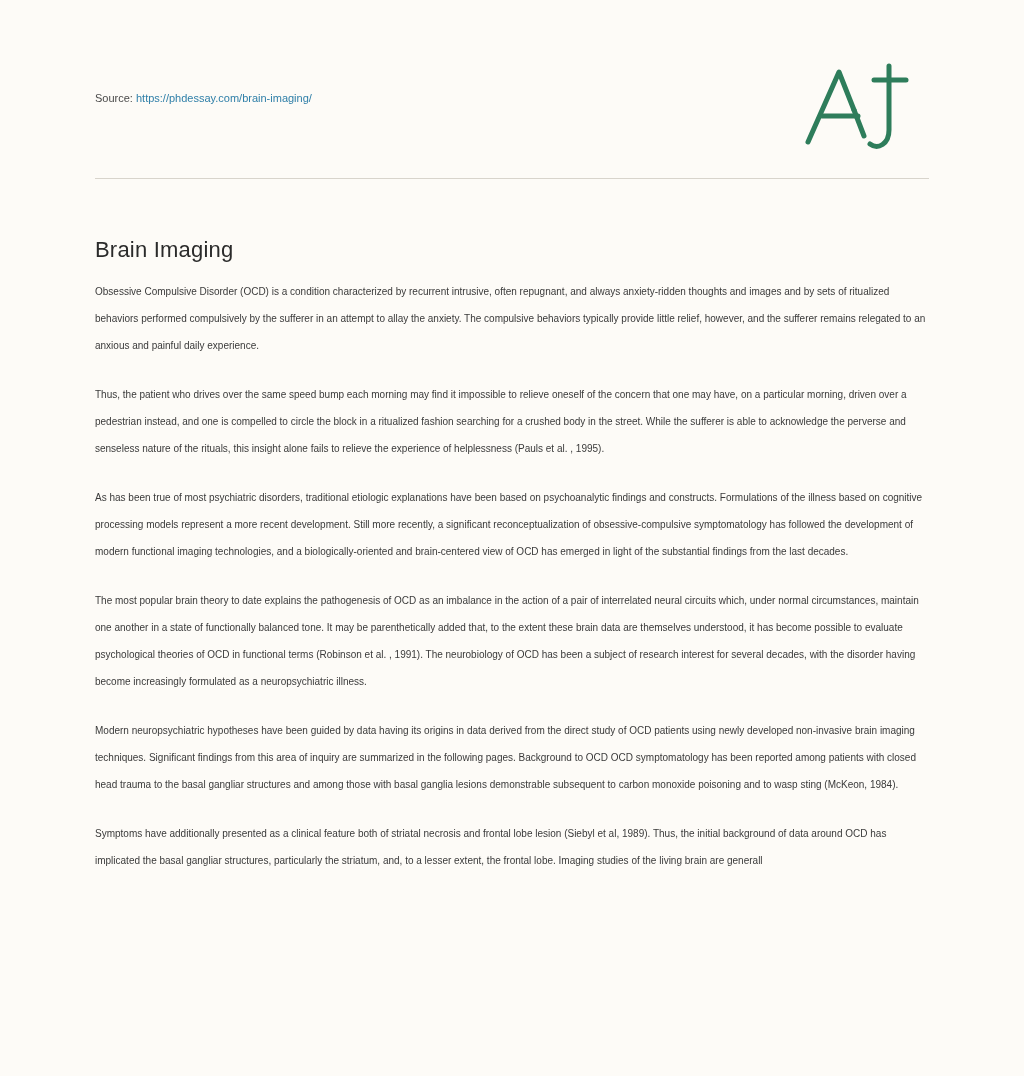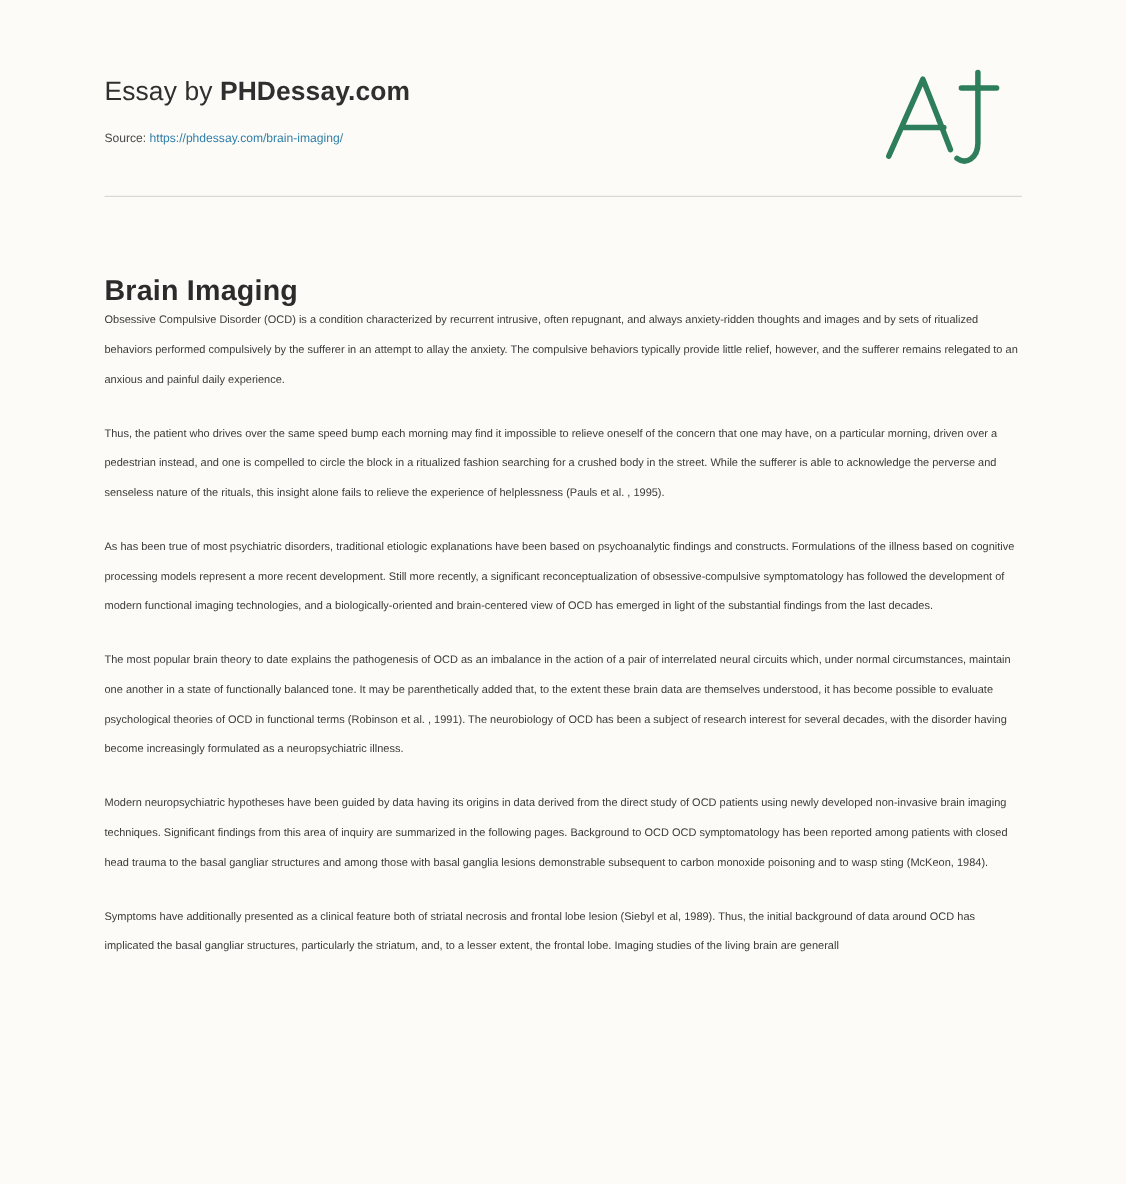--- a/index.html
+++ b/index.html
@@ -59,23 +59,23 @@
     position: absolute;
     left: 95px;
     top: 178px;
     width: 834px;
     height: 1px;
     background: #d8d4cc;
   }
   .title {
     position: absolute;
     left: 95px;
-    top: 232px;
-    font-size: 26px;
-    font-weight: 700;
+    top: 222px;
+    font-size: 22px;
+    font-weight: 400;
     color: #2b2b2b;
     letter-spacing: 0.2px;
   }
   .content {
     position: absolute;
     left: 95px;
     top: 278px;
     width: 834px;
   }
   .content p {
@@ -85,23 +85,20 @@
     color: #3a3a3a;
     text-align: left;
   }
 </style>
 </head>
 <body>
 
 <div class="page">
 
   <div class="header">
-    <div class="essay-by">
-      <span>Essay by </span><span class="brand">PHDessay.com</span>
-    </div>
     <div class="source-line">
       <span class="source-label">Source: </span><a class="source-url" href="#">https://phdessay.com/brain-imaging/</a>
     </div>
 
     <div class="logo">
       <svg viewBox="0 0 120 100" width="120" height="100" aria-hidden="true">
         <path d="M14 84 L45 14 L60 52" fill="none" stroke="#2e7d5b" stroke-width="5" stroke-linecap="round" stroke-linejoin="round"></path>
         <path d="M60 52 L70 78" fill="none" stroke="#2e7d5b" stroke-width="5" stroke-linecap="round" stroke-linejoin="round"></path>
         <path d="M28 58 L64 58" fill="none" stroke="#2e7d5b" stroke-width="5" stroke-linecap="round"></path>
         <path d="M95 8 L95 72 C95 86 84 92 76 86" fill="none" stroke="#2e7d5b" stroke-width="5" stroke-linecap="round"></path>

